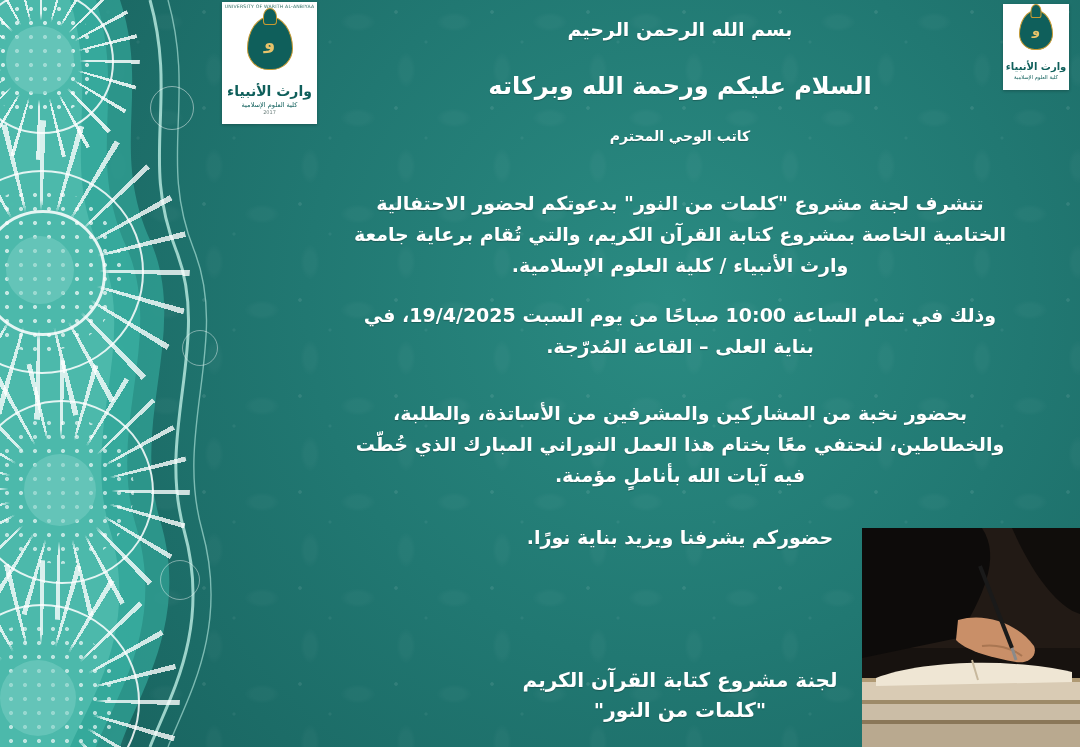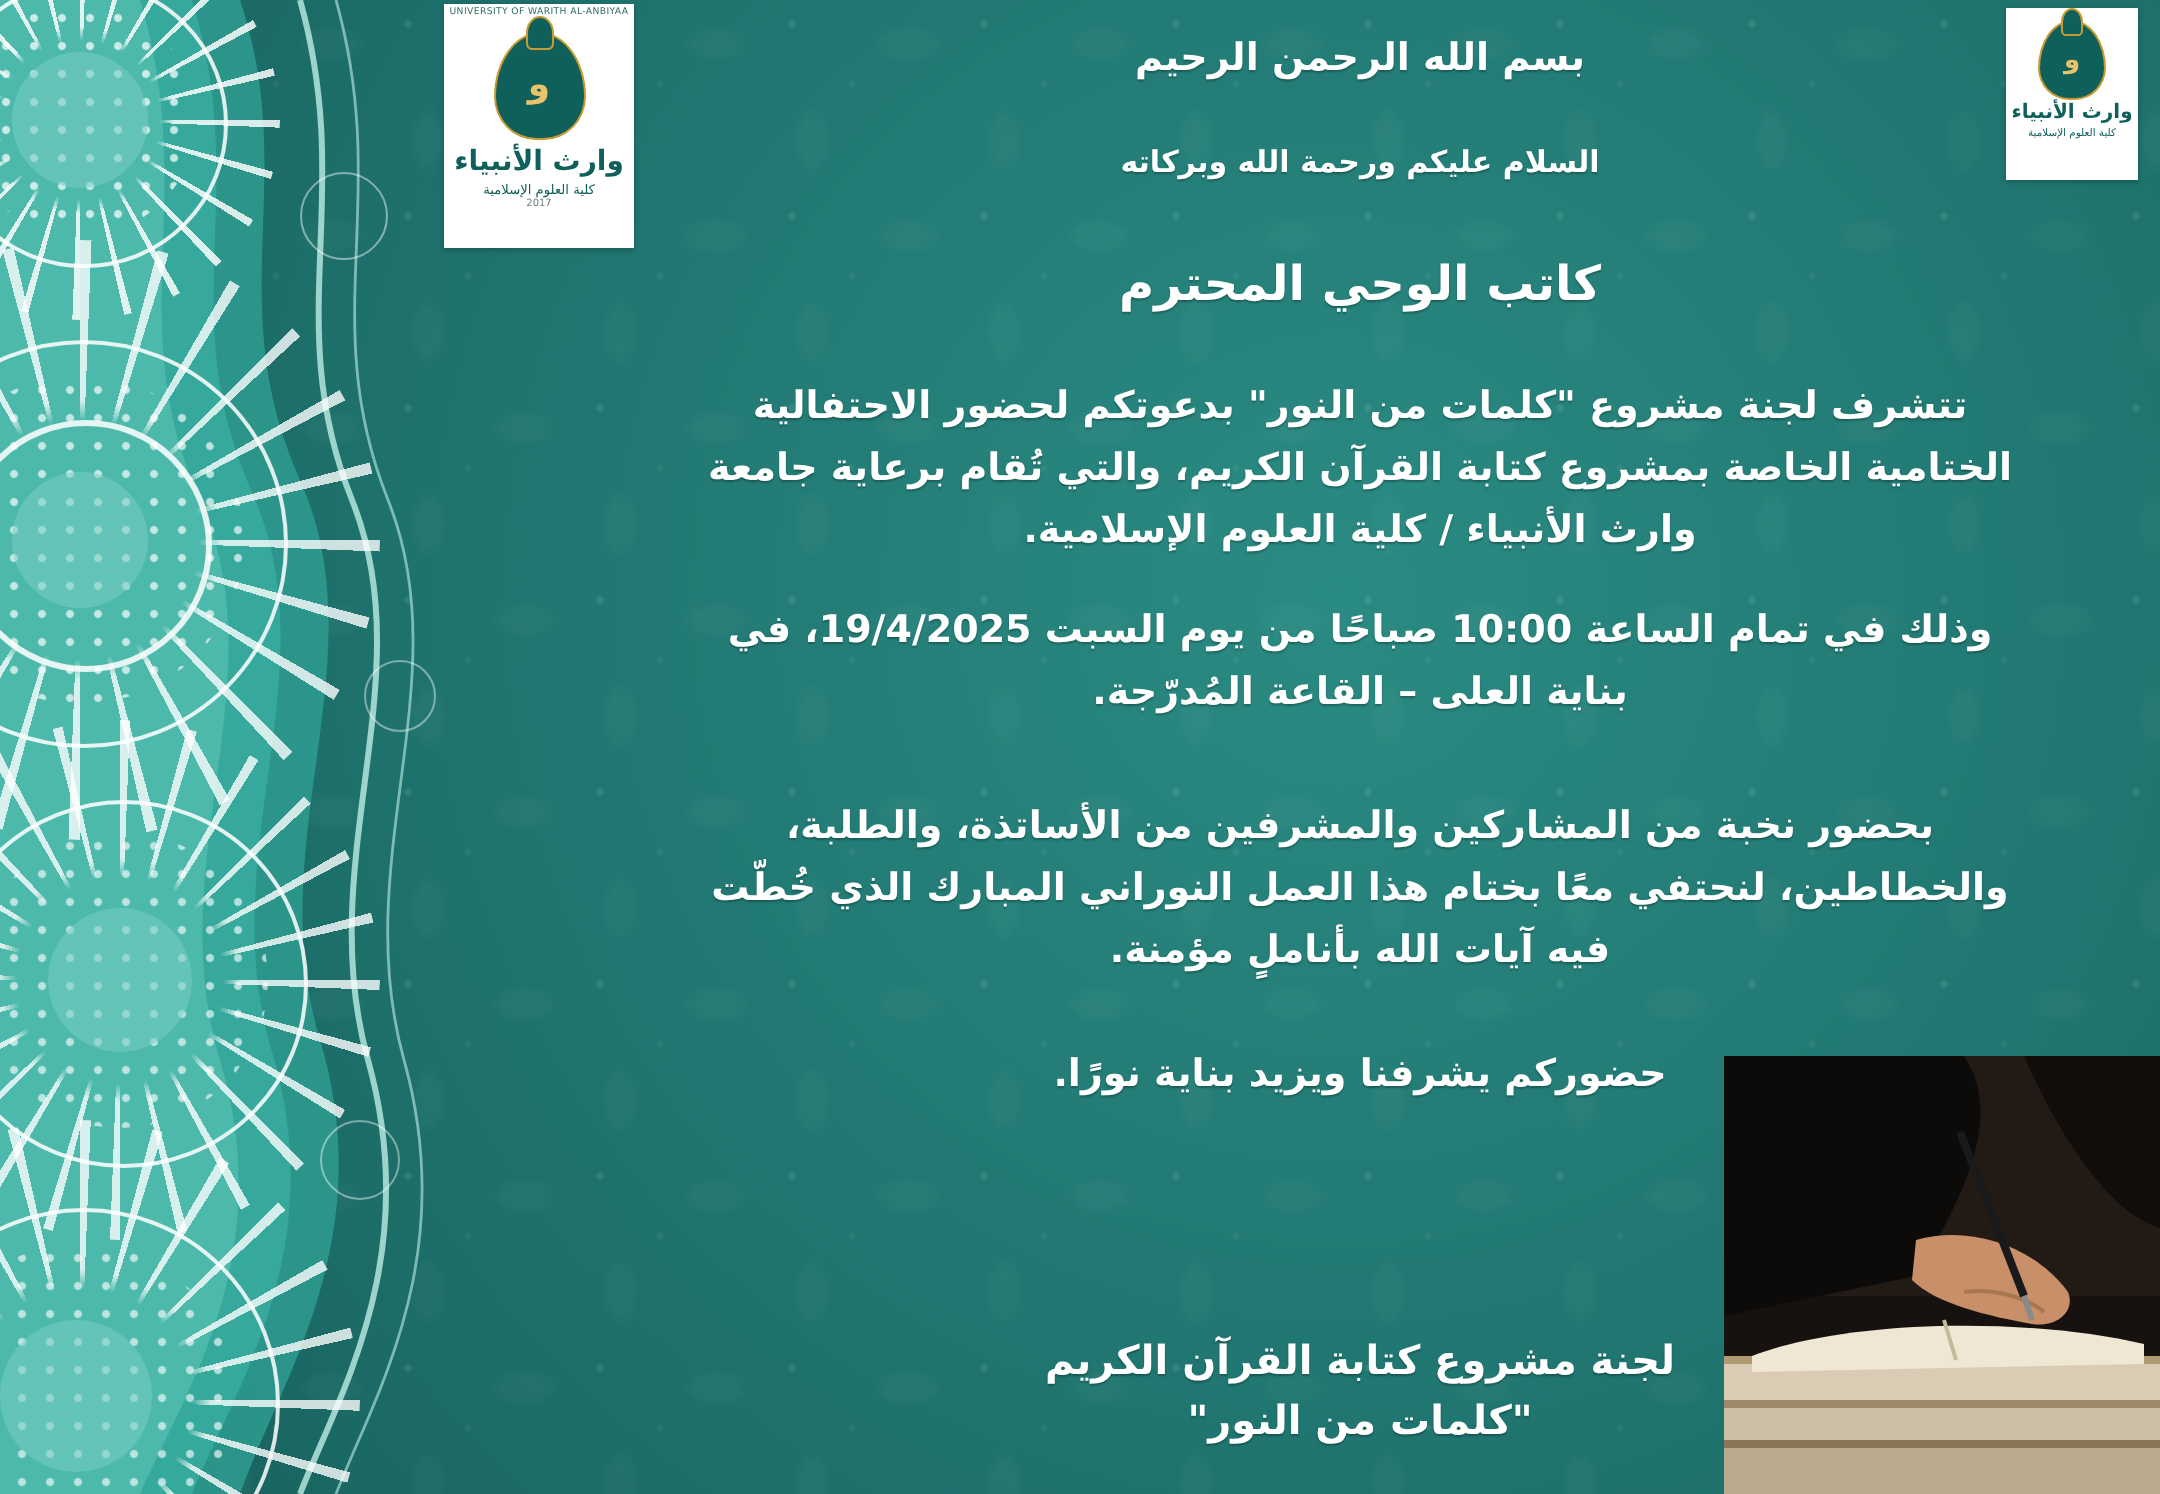--- a/index.html
+++ b/index.html
@@ -123,21 +123,21 @@
     height: 12px;
     background: #0f5f5b;
     border: 1px solid #c79a32;
     border-radius: 50% 50% 20% 20%;
   }
   .logo-text-ar {
     color: #0f5f5b;
     font-weight: bold;
     text-align: center;
     line-height: 1.05;
-    margin-top: 0;
+    margin-top: 10px;
   }
   .logo-text-sub {
     color: #0f5f5b;
     text-align: center;
     line-height: 1;
   }
   .logo-arc {
     position: absolute;
     color: #2f6d64;
     width: 100%;
@@ -157,22 +157,22 @@
     color: #ffffff;
     direction: rtl;
     text-decoration: underline;
   }
   .line {
     font-weight: bold;
     color: #ffffff;
     text-shadow: 0 1px 1px rgba(0,0,0,0.25);
   }
   .basmala   { position: absolute; top: 18px;  width: 100%; font-size: 19px; }
-  .greeting  { position: absolute; top: 72px;  width: 100%; font-size: 15px; }
-  .addressee { position: absolute; top: 128px; width: 100%; font-size: 24px; }
+  .greeting  { position: absolute; top: 72px;  width: 100%; font-size: 24px; }
+  .addressee { position: absolute; top: 128px; width: 100%; font-size: 14px; }
 
   .para {
     position: absolute;
     width: 100%;
     font-size: 19px;
     font-weight: bold;
     line-height: 1.62;
     color: #ffffff;
     text-shadow: 0 1px 1px rgba(0,0,0,0.25);
   }

